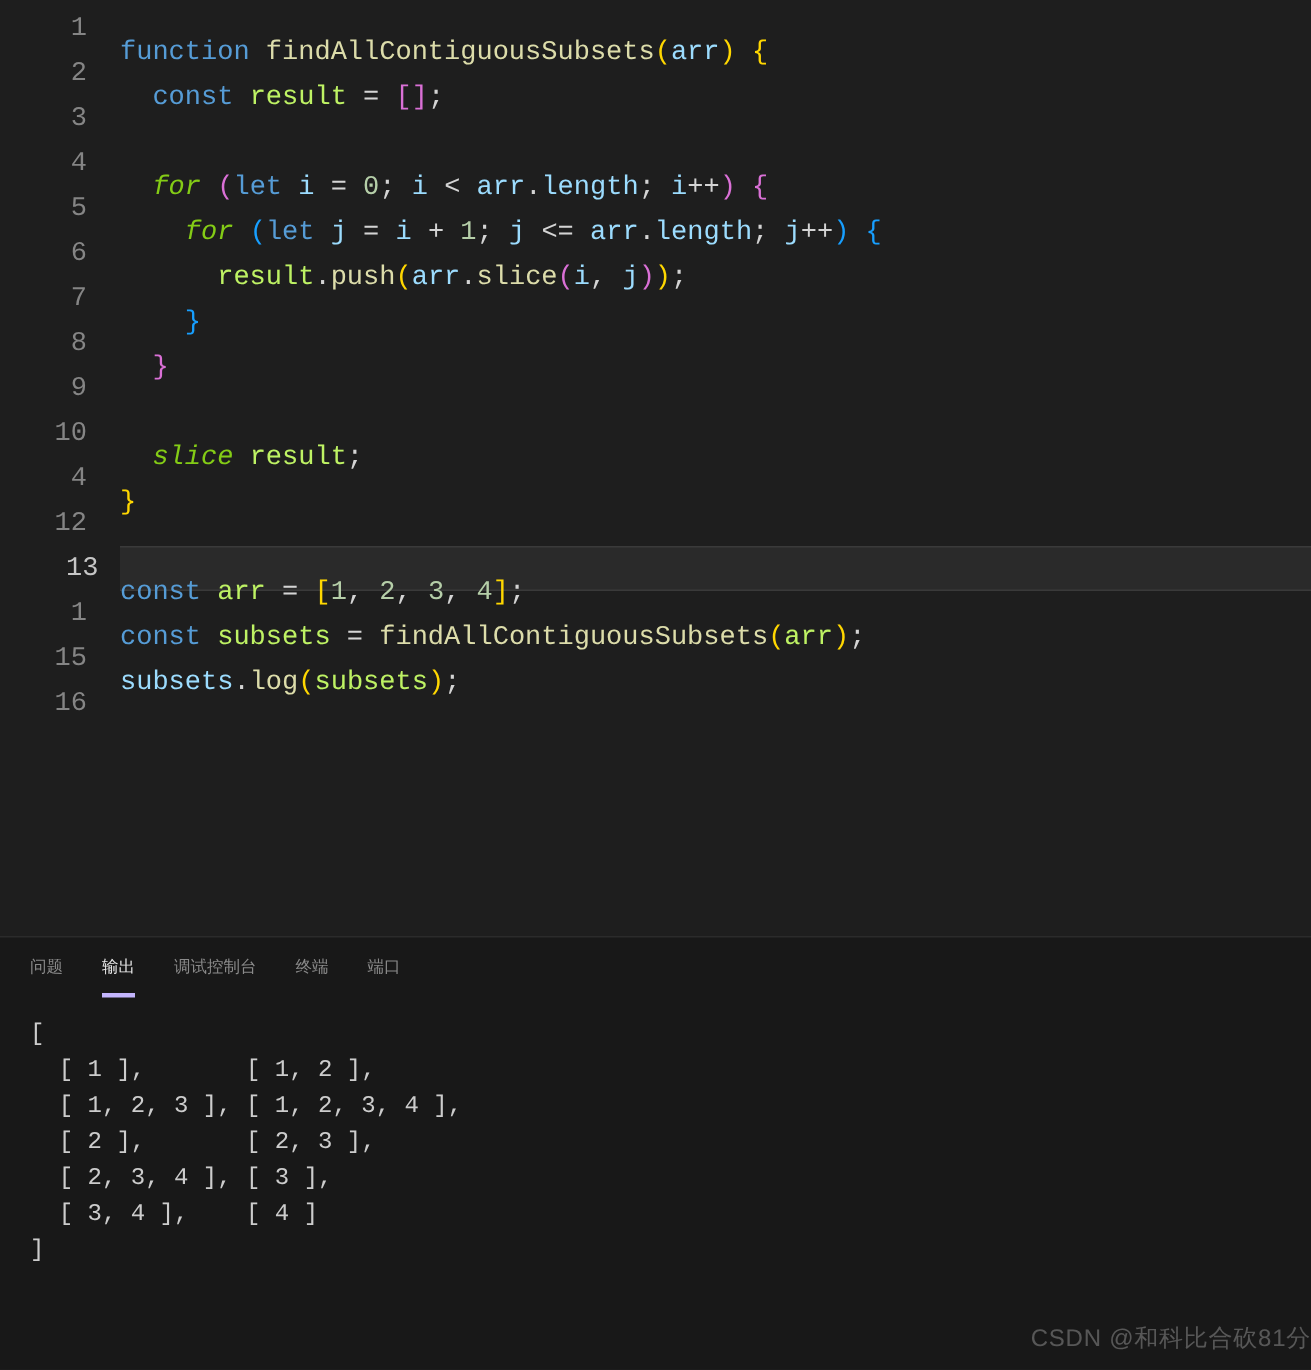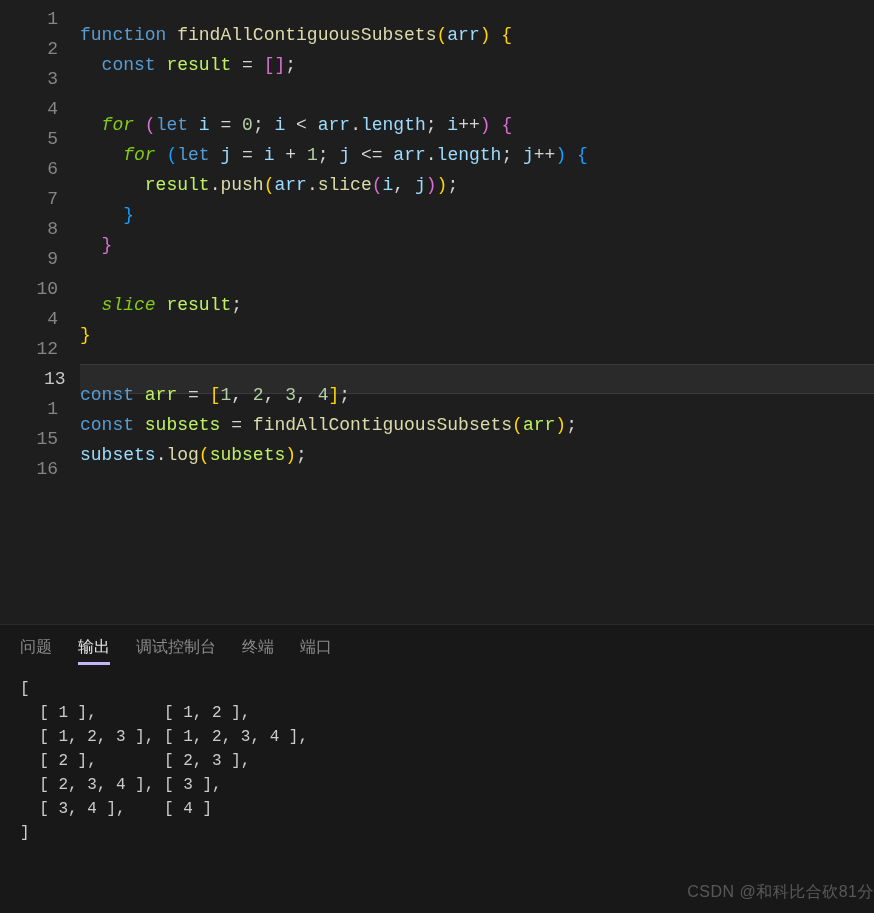--- a/index.html
+++ b/index.html
@@ -71,21 +71,21 @@
     display:flex;
     gap:26px;
     padding: 12px 0 0 20px;
     height:40px;
     font-family: "Microsoft YaHei","PingFang SC",sans-serif;
   }
   .tab {
     color:#8a8a8a;
     padding-bottom:8px;
     cursor:pointer;
-    font-size:16px;
+    font-size:11px;
   }
   .tab.active {
     color:#e7e7e7;
     border-bottom:3px solid #c4b5fd;
   }
   .output {
     padding: 12px 0 0 20px;
     font-family: Consolas,"Courier New",monospace;
     font-size:16px;
     line-height:24px;

